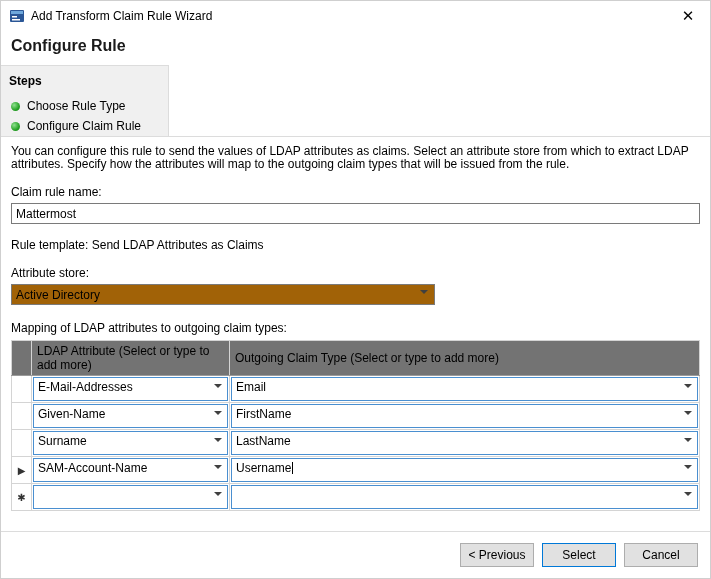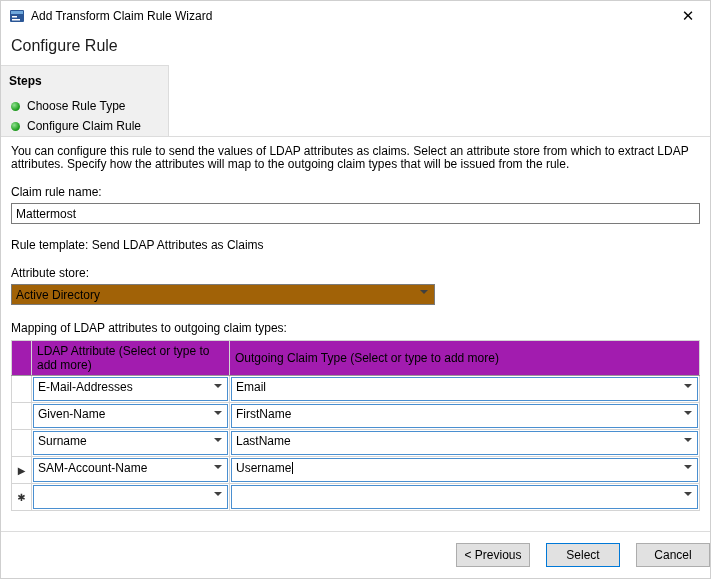--- a/index.html
+++ b/index.html
@@ -50,21 +50,21 @@
     justify-content: center;
     font-size: 15px;
     color: #000000;
     cursor: default;
   }
 
   
   .header {
     padding: 6px 0 10px 10px;
     font-size: 16px;
-    font-weight: normal;
+    font-weight: bold;
     color: #1b1b1b;
   }
 
   
   .body {
     display: flex;
     height: 512px;
     box-sizing: border-box;
     flex-direction: column;
   }
@@ -160,21 +160,21 @@
     border-collapse: collapse;
     background: #ffffff;
     table-layout: fixed;
   }
   .grid th, .grid td {
     border: 1px solid #d4d4d4;
     padding: 0;
     vertical-align: middle;
   }
   .grid th {
-    background: #a21caf;
+    background: #737373;
     font-weight: normal;
     font-size: 12px;
     text-align: left;
     padding: 3px 5px;
     height: 28px;
     border-bottom: 1px solid #9a9a9a;
     line-height: 14px;
   }
   col.rowhdr { width: 20px; }
   col.c1 { width: 198px; }
@@ -220,21 +220,22 @@
     position: absolute;
     left: 0;
     right: 0;
     bottom: 0;
     height: 46px;
     border-top: 1px solid #dcdcdc;
     background: #ffffff;
     display: flex;
     align-items: center;
     justify-content: flex-end;
-    gap: 16px;
+    padding-right: 12px;
+    gap: 8px;
     box-sizing: border-box;
   }
   .btn {
     width: 74px;
     height: 24px;
     font-family: "Liberation Sans", sans-serif;
     font-size: 12px;
     background: #e1e1e1;
     border: 1px solid #adadad;
     color: #000;

